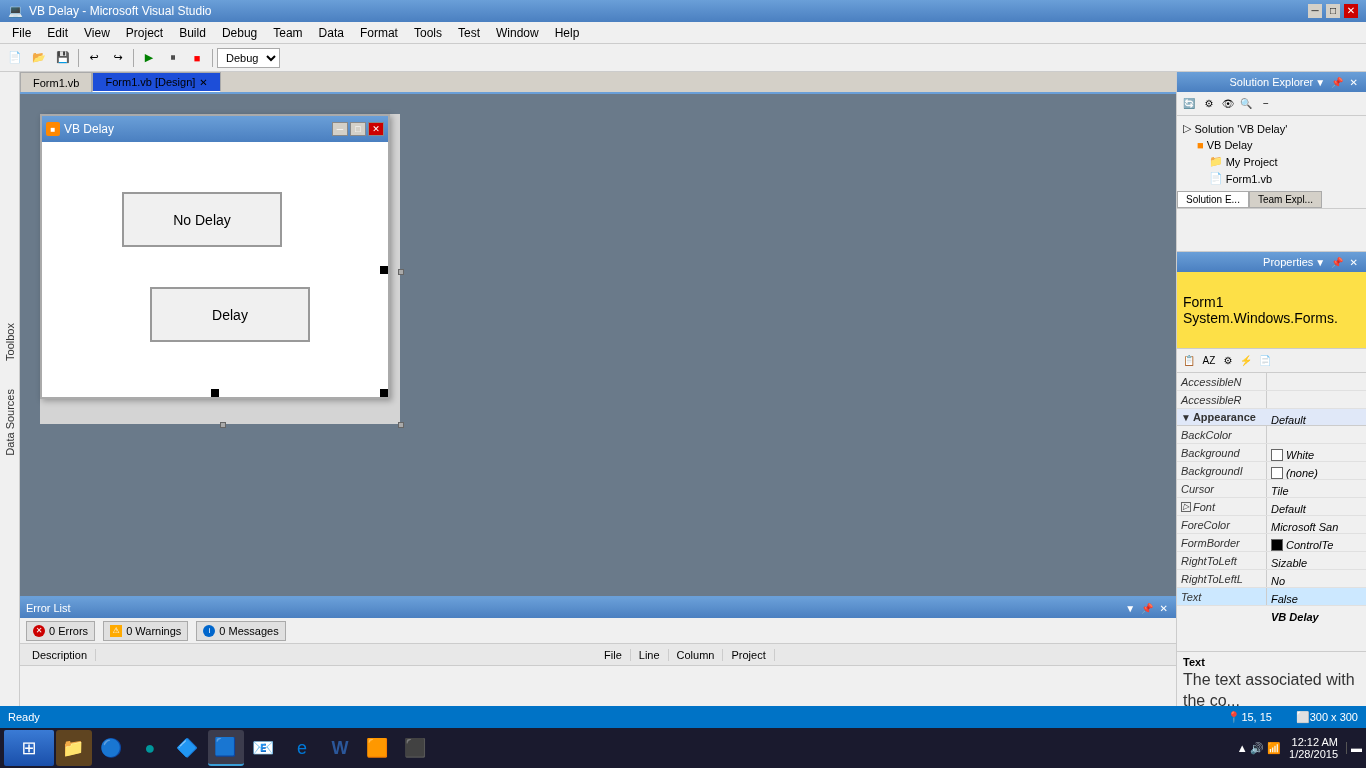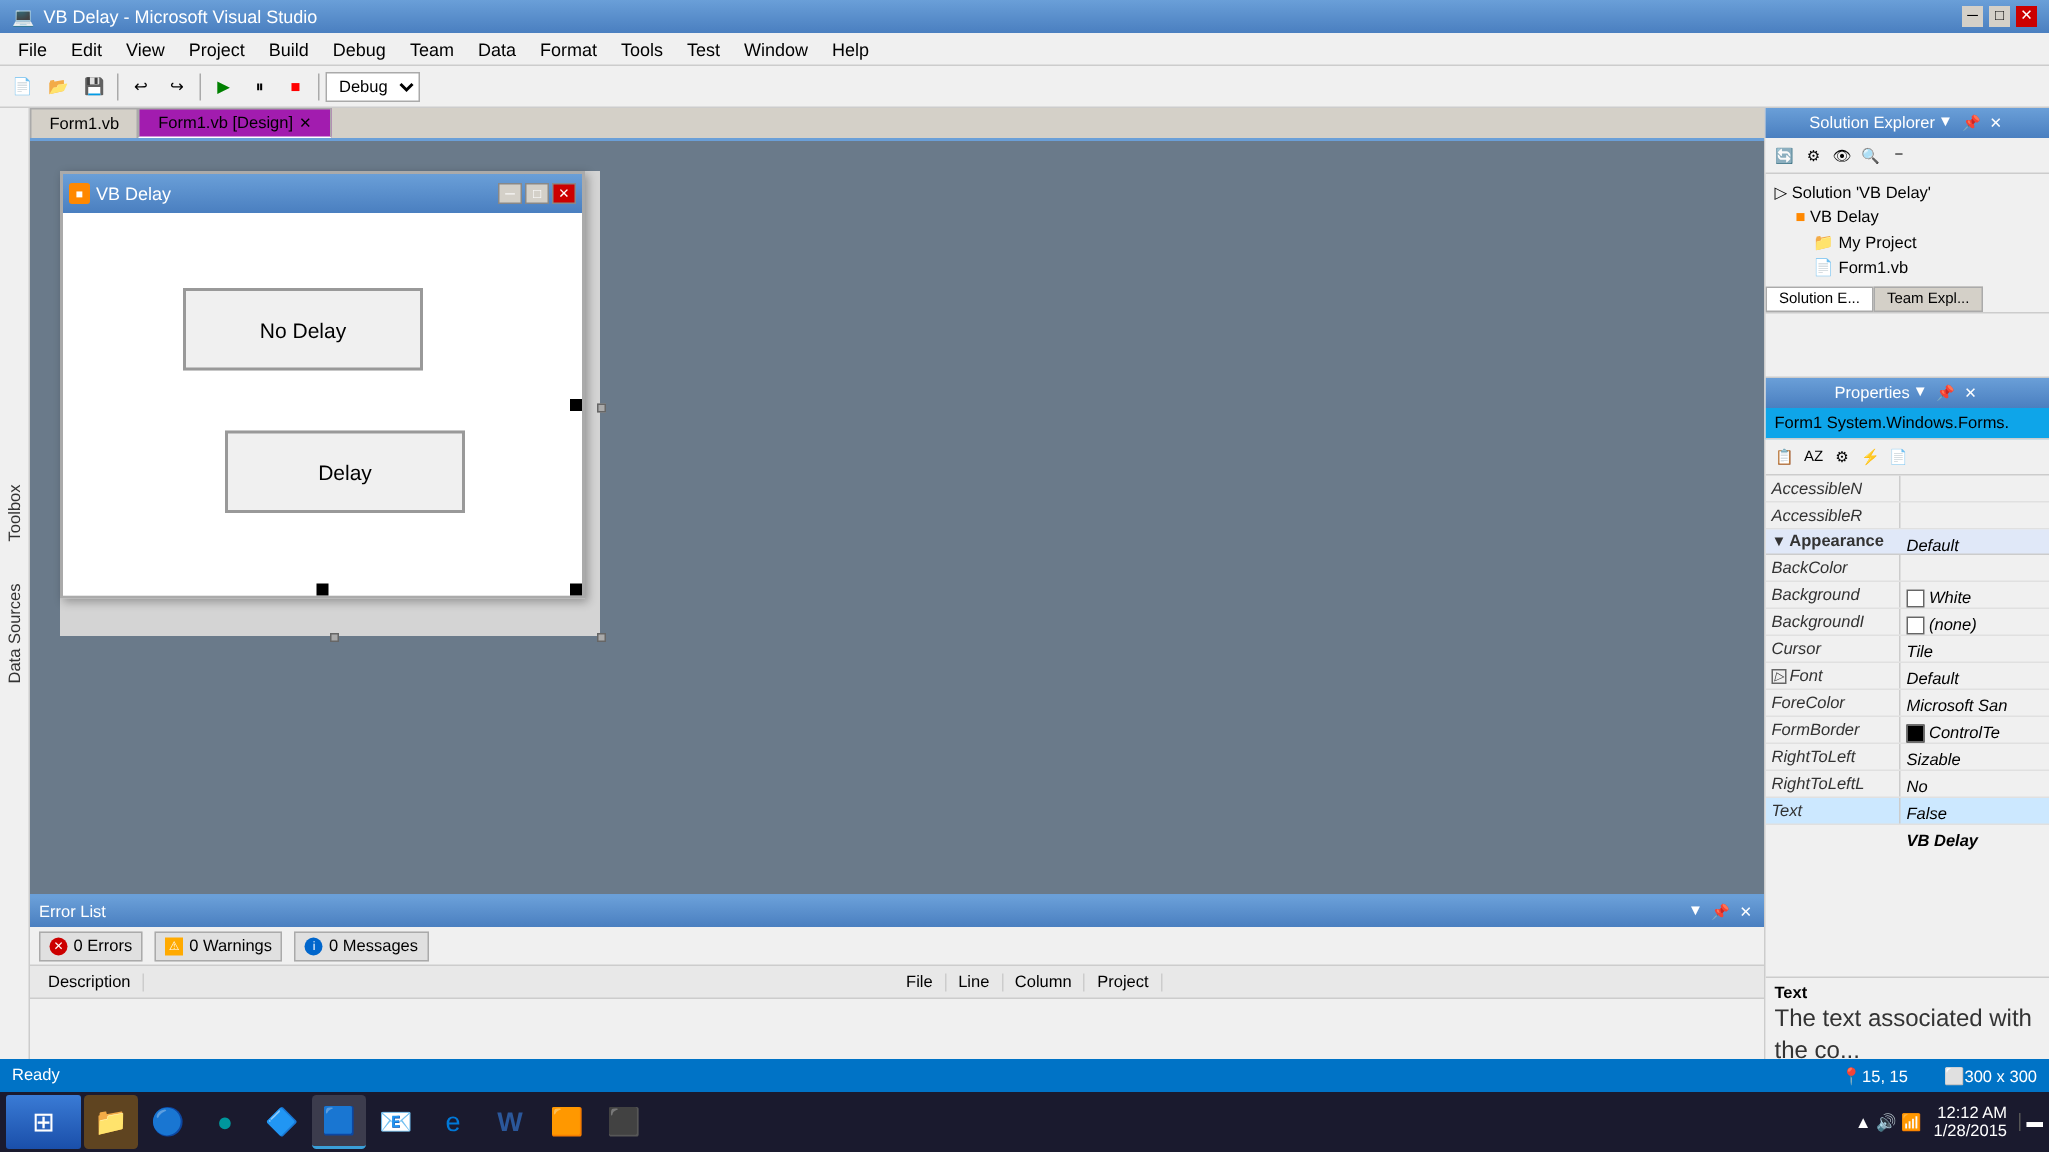--- a/index.html
+++ b/index.html
@@ -26,53 +26,53 @@
     
     #toolbox { width: 20px; background: #f0f0f0; border-right: 1px solid #ccc; display: flex; flex-direction: column; align-items: center; justify-content: center; }
     .toolbox-label { writing-mode: vertical-rl; transform: rotate(180deg); font-size: 11px; color: #333; padding: 4px 2px; cursor: pointer; }
 
     
     #editor-area { flex: 1; background: #6a7a8a; position: relative; overflow: hidden; }
 
     
     #tab-bar { background: #d4d0c8; height: 22px; display: flex; align-items: flex-end; border-bottom: 2px solid #6a9fd8; }
     .tab { padding: 2px 12px; background: #d4d0c8; border: 1px solid #aaa; border-bottom: none; cursor: pointer; font-size: 11px; height: 20px; display: flex; align-items: center; gap: 4px; }
-    .tab.active { background: #a21caf; border-bottom: 1px solid white; text-align: center; }
+    .tab.active { background: #1d4ed8; border-bottom: 1px solid white; text-align: center; }
     .tab-close { font-size: 10px; cursor: pointer; }
 
     
     #form-designer { position: absolute; top: 30px; left: 30px; width: 360px; height: 310px; background: #d4d4d4; }
     #form-window { width: 350px; background: #f0f0f0; border: 2px solid #aaa; box-shadow: 2px 2px 6px rgba(0,0,0,0.3); position: relative; }
     #form-title-bar { background: linear-gradient(to bottom, #6a9fd8, #4a7fc0); height: 26px; display: flex; align-items: center; justify-content: space-between; padding: 0 4px; color: white; font-size: 12px; }
     .form-title-icon { width: 14px; height: 14px; background: #ff8800; border-radius: 2px; font-size: 8px; display: flex; align-items: center; justify-content: center; }
     .form-win-controls { display: flex; gap: 2px; }
     .form-win-btn { width: 16px; height: 14px; background: #d4d0c8; border: 1px solid #888; font-size: 9px; display: flex; align-items: center; justify-content: center; cursor: pointer; }
     .form-win-close { background: #cc0000; color: white; }
     #form-body { background: white; height: 255px; padding: 10px; position: relative; }
     .form-button { position: absolute; background: #f0f0f0; border: 2px solid #999; cursor: pointer; font-size: 14px; display: flex; align-items: center; justify-content: center; }
 
     
     #right-panel { width: 190px; background: #f0f0f0; border-left: 1px solid #ccc; display: flex; flex-direction: column; }
 
     
     #solution-explorer { height: 180px; border-bottom: 1px solid #ccc; }
-    .panel-header { background: linear-gradient(to bottom, #6a9fd8, #4a7fc0); color: white; height: 20px; display: flex; align-items: center; padding: 0 6px; font-size: 11px; justify-content: center; }
+    .panel-header { background: linear-gradient(to bottom, #6a9fd8, #4a7fc0); color: white; height: 20px; display: flex; align-items: center; padding: 0 6px; font-size: 11px; justify-content: flex-end; }
     .panel-toolbar { background: #f0f0f0; height: 24px; display: flex; align-items: center; padding: 2px 4px; border-bottom: 1px solid #ccc; gap: 1px; }
     .p-btn { width: 18px; height: 18px; background: none; border: 1px solid transparent; cursor: pointer; font-size: 10px; display: flex; align-items: center; justify-content: center; }
     .sol-tree { padding: 4px; font-size: 11px; }
     .sol-item { padding: 2px 2px; display: flex; align-items: center; gap: 3px; cursor: pointer; }
     .sol-indent { padding-left: 16px; }
     .sol-indent2 { padding-left: 28px; }
     .sol-tabs { display: flex; border-bottom: 1px solid #ccc; }
     .sol-tab { padding: 2px 8px; font-size: 10px; cursor: pointer; background: #d4d0c8; border: 1px solid #aaa; }
     .sol-tab.active { background: white; }
 
     
     #properties-panel { flex: 1; overflow: hidden; display: flex; flex-direction: column; }
-    .prop-title { background: #0ea5e9; padding: 4px 6px; font-size: 11px; border-bottom: 1px solid #ccc; }
+    .prop-title { background: #fde047; padding: 22px 6px; font-size: 14px; border-bottom: 1px solid #ccc; }
     .prop-toolbar { background: #f0f0f0; height: 24px; display: flex; align-items: center; padding: 2px 4px; border-bottom: 1px solid #ccc; gap: 1px; }
     .prop-grid { overflow-y: auto; flex: 1; font-size: 11px; }
     .prop-row { display: flex; border-bottom: 1px solid #e0e0e0; height: 18px; align-items: center; font-style: italic; }
     .prop-name { width: 90px; padding: 0 4px; color: #333; border-right: 1px solid #ccc; white-space: nowrap; overflow: hidden; flex-shrink: 0; height: 100%; display: flex; align-items: center; }
     .prop-value { flex: 1; padding: 0 4px; display: flex; align-items: center; gap: 3px; margin-top: 40px; }
     .color-swatch { width: 12px; height: 12px; border: 1px solid #666; flex-shrink: 0; }
     .prop-section { background: #e0e8f8; color: #333; font-weight: bold; font-size: 11px; padding: 2px 4px; border-bottom: 1px solid #ccc; display: flex; align-items: center; gap: 2px; }
     .prop-expand { font-size: 10px; cursor: pointer; }
     .prop-selected { background: #cce8ff; }
     .prop-font-expand { width: 10px; height: 10px; border: 1px solid #666; display: flex; align-items: center; justify-content: center; font-size: 8px; cursor: pointer; margin-right: 2px; }

